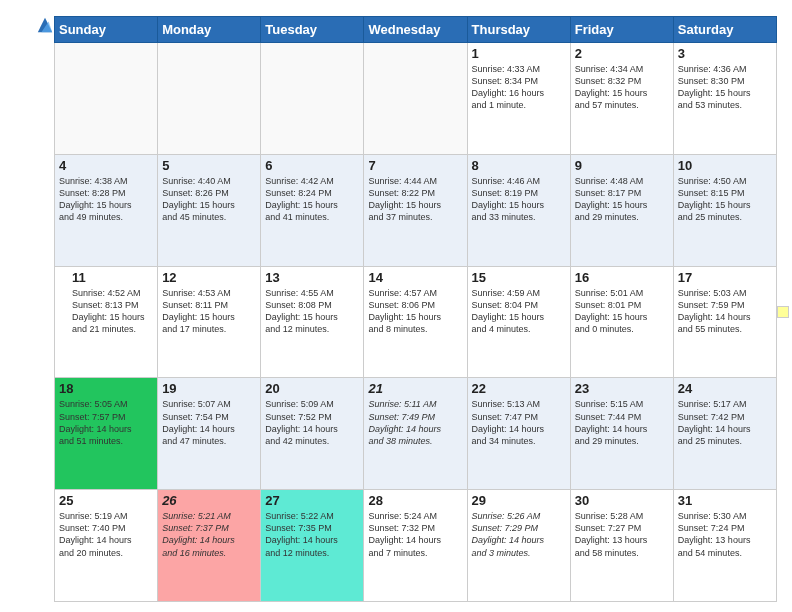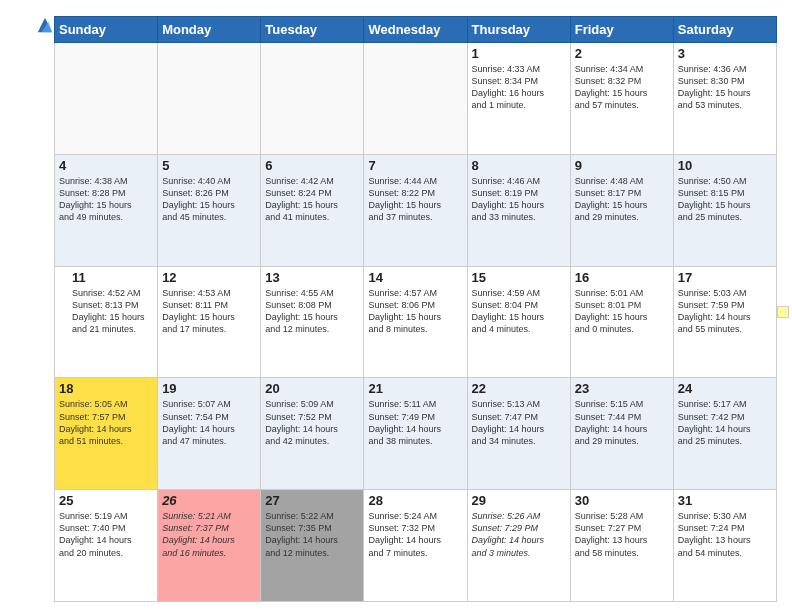--- a/index.html
+++ b/index.html
@@ -270,42 +270,42 @@
           </td>
           <td style="background: rgb(255, 255, 255);">
             <span class="day-number">17</span>
             <div class="day-info" style="white-space: pre-line;">Sunrise: 5:03 AM
 Sunset: 7:59 PM
 Daylight: 14 hours
 and 55 minutes.</div>
           </td>
         </tr>
         <tr>
-          <td style="background: #fde047;">
+          <td style="background: #22c55e;">
             <span class="day-number">18</span>
             <div class="day-info" style="white-space: pre-line;">Sunrise: 5:05 AM
 Sunset: 7:57 PM
 Daylight: 14 hours
 and 51 minutes.</div>
           </td>
           <td style="background: rgb(234, 240, 248);">
             <span class="day-number">19</span>
             <div class="day-info" style="white-space: pre-line;">Sunrise: 5:07 AM
 Sunset: 7:54 PM
 Daylight: 14 hours
 and 47 minutes.</div>
           </td>
           <td style="background: rgb(234, 240, 248);">
             <span class="day-number">20</span>
             <div class="day-info" style="white-space: pre-line;">Sunrise: 5:09 AM
 Sunset: 7:52 PM
 Daylight: 14 hours
 and 42 minutes.</div>
           </td>
-          <td style="background: rgb(234, 240, 248);">
+          <td style="background: rgb(234, 240, 248); font-style: italic;">
             <span class="day-number">21</span>
             <div class="day-info" style="white-space: pre-line;">Sunrise: 5:11 AM
 Sunset: 7:49 PM
 Daylight: 14 hours
 and 38 minutes.</div>
           </td>
           <td style="background: rgb(234, 240, 248);">
             <span class="day-number">22</span>
             <div class="day-info" style="white-space: pre-line;">Sunrise: 5:13 AM
 Sunset: 7:47 PM
@@ -335,21 +335,21 @@
 Daylight: 14 hours
 and 20 minutes.</div>
           </td>
           <td style="background: #fca5a5; font-style: italic;">
             <span class="day-number">26</span>
             <div class="day-info" style="white-space: pre-line;">Sunrise: 5:21 AM
 Sunset: 7:37 PM
 Daylight: 14 hours
 and 16 minutes.</div>
           </td>
-          <td style="background: #a3a3a3;">
+          <td style="background: #5eead4;">
             <span class="day-number">27</span>
             <div class="day-info" style="white-space: pre-line;">Sunrise: 5:22 AM
 Sunset: 7:35 PM
 Daylight: 14 hours
 and 12 minutes.</div>
           </td>
           <td style="background: rgb(255, 255, 255);">
             <span class="day-number">28</span>
             <div class="day-info" style="white-space: pre-line;">Sunrise: 5:24 AM
 Sunset: 7:32 PM

